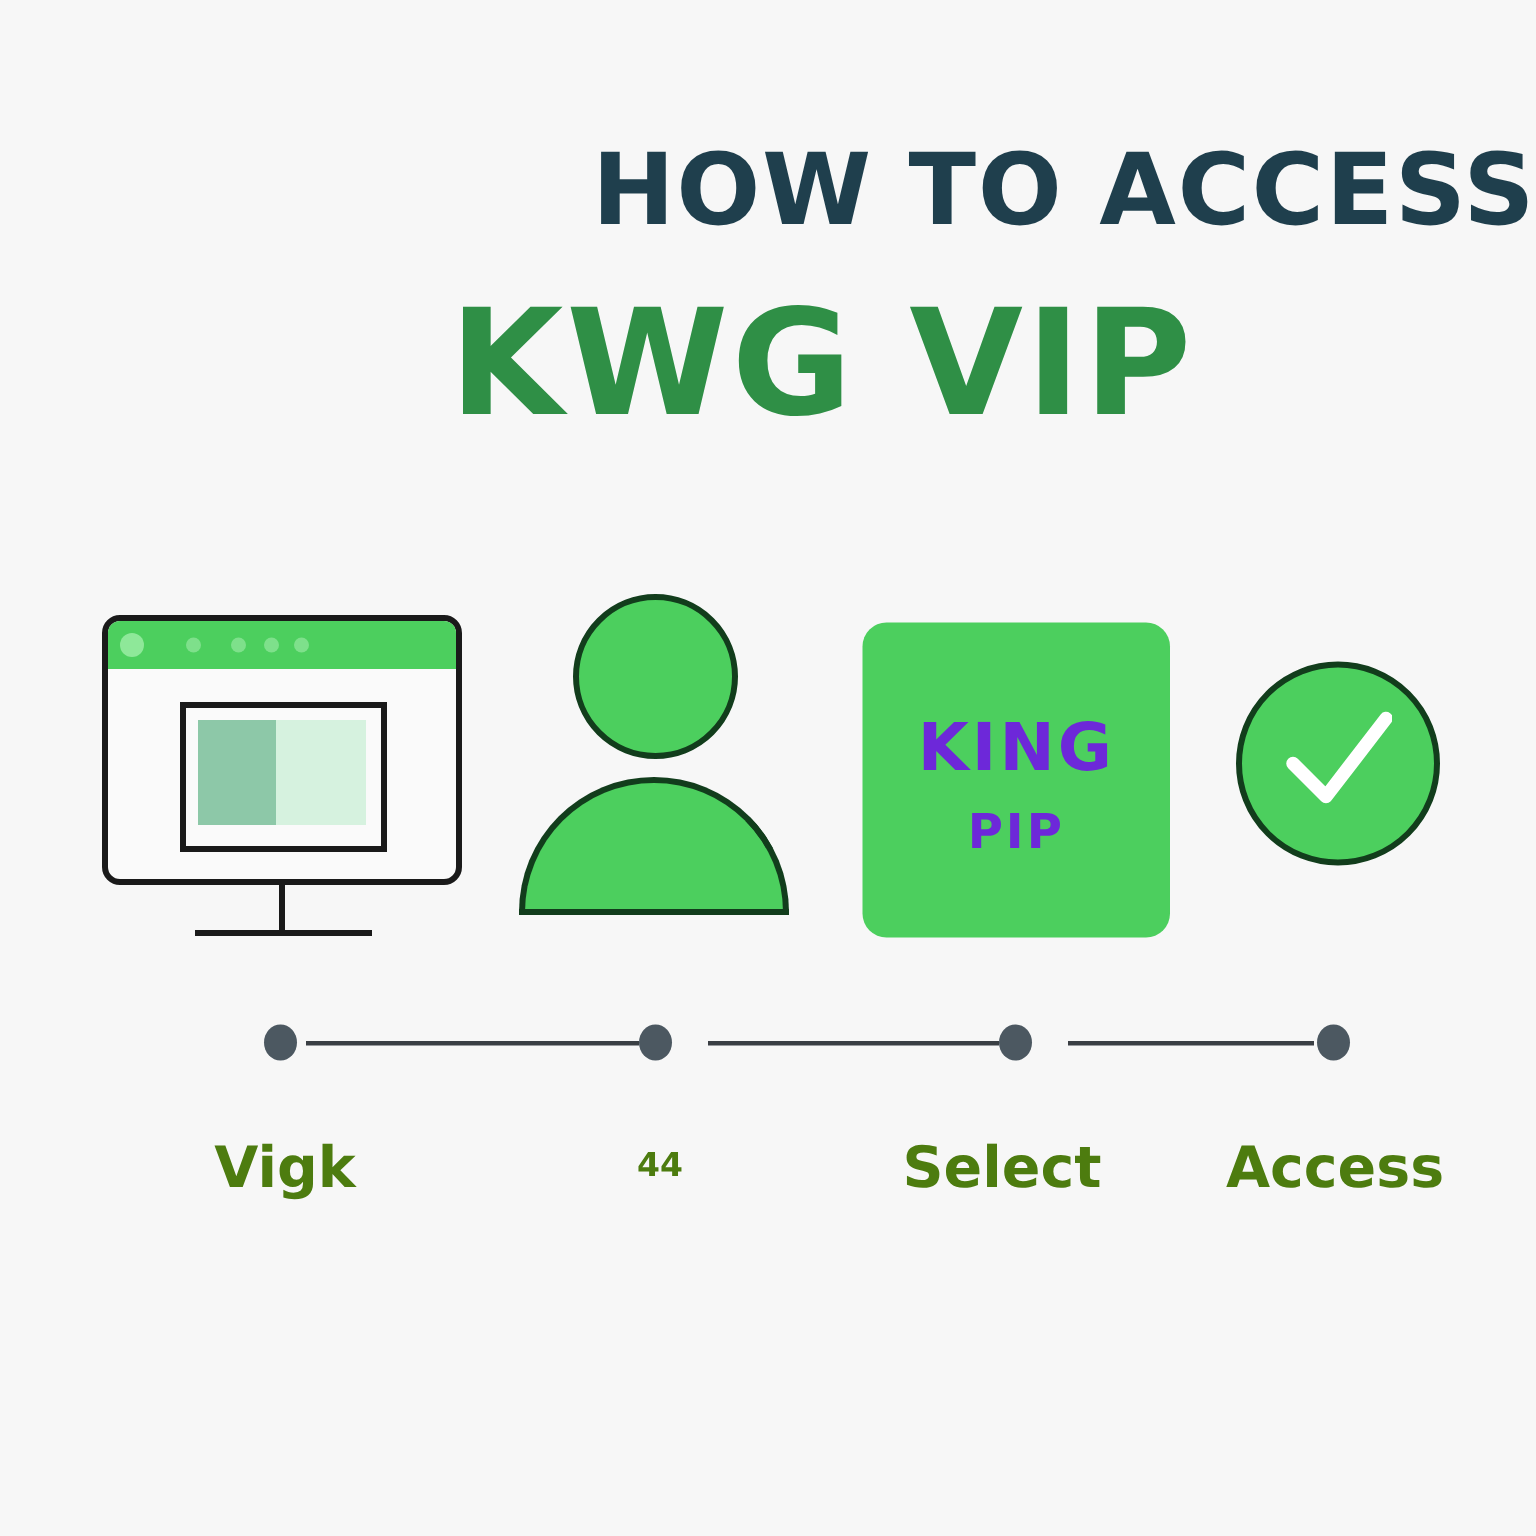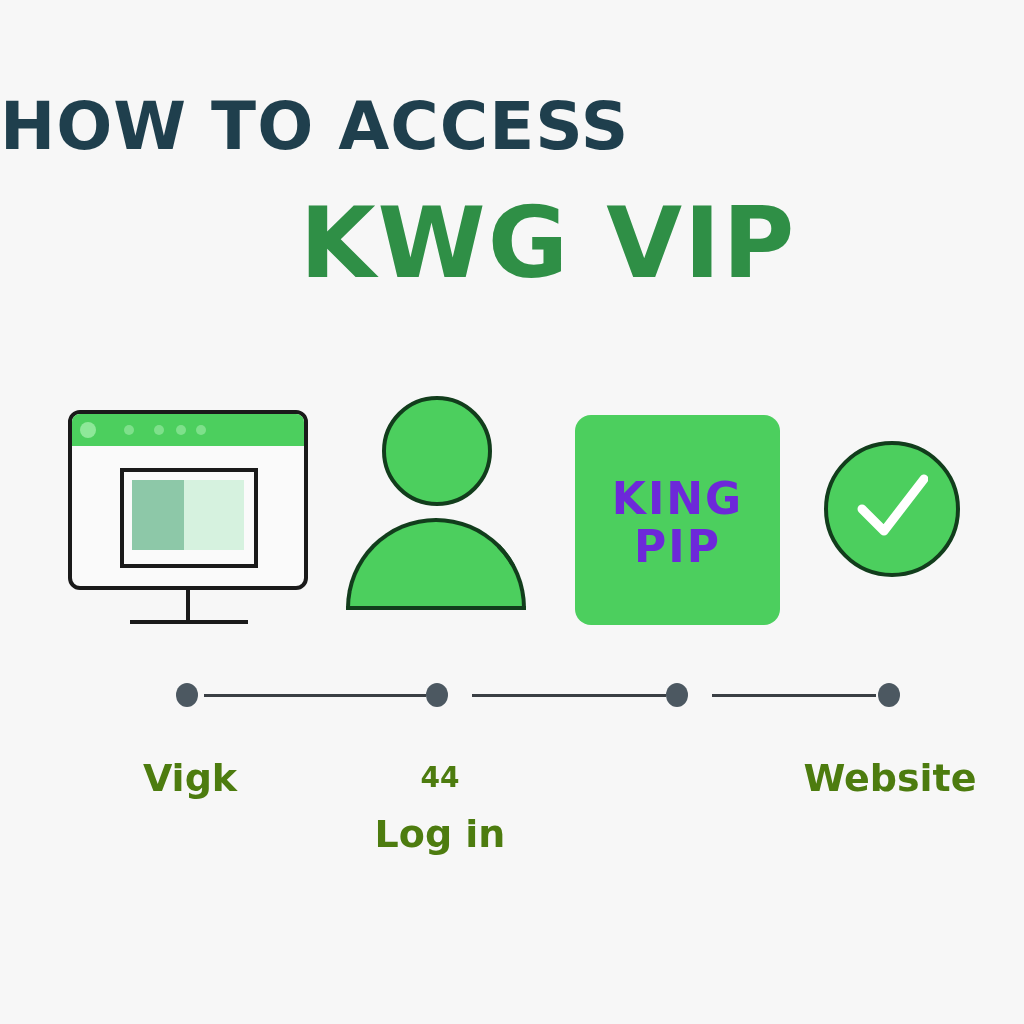--- a/index.html
+++ b/index.html
@@ -2,21 +2,21 @@
 <html><head>
 <meta charset="utf-8">
 <style>
   html, body { margin: 0; padding: 0; }
   body {
     width: 1024px; height: 1024px; background: #f7f7f7;
     position: relative; overflow: hidden;
     font-family: "DejaVu Sans", sans-serif;
   }
   .title1 {
-    position: absolute; left: 0; top: 88px; width: 1024px; text-align: left;
+    position: absolute; left: 0; top: 88px; width: 1024px; text-align: right;
     font-size: 66px; font-weight: bold; color: #1f3f4d; letter-spacing: 1px;
   }
   .title2 {
     position: absolute; left: 0; top: 186px; width: 1024px; text-align: center;
     font-size: 98px; font-weight: bold; color: #2f8f46; letter-spacing: 2px; padding-left: 36px;
   }
   .icon { position: absolute; }
   .monitor { left: 68px; top: 410px; width: 240px; height: 220px; }
   .monitor .screen {
     position: absolute; left: 0; top: 0; width: 232px; height: 172px;
@@ -42,21 +42,21 @@
   .user .body {
     position: absolute; left: 0; top: 122px; width: 180px; height: 92px;
     background: #4ccf5e; border: 4px solid #123d1c; box-sizing: border-box;
     border-radius: 90px 90px 0 0;
   }
   .vipbox {
     left: 575px; top: 415px; width: 205px; height: 210px; background: #4ccf5e; border-radius: 16px;
     color: #6d28d9; text-align: center; font-weight: bold;
   }
   .vipbox .l1 { position: absolute; top: 58px; width: 100%; font-size: 44px; letter-spacing: 2px; }
-  .vipbox .l2 { position: absolute; top: 106px; width: 100%; font-size: 44px; letter-spacing: 2px; }
+  .vipbox .l2 { position: absolute; top: 120px; width: 100%; font-size: 32px; letter-spacing: 2px; }
   .check {
     left: 824px; top: 441px; width: 136px; height: 136px; border-radius: 50%;
     background: #4ccf5e; border: 4px solid #123d1c; box-sizing: border-box;
   }
   .check svg { position: absolute; left: 28px; top: 28px; }
 
   .track { position: absolute; left: 0; top: 680px; width: 1024px; height: 30px; }
   .node { position: absolute; width: 22px; height: 24px; border-radius: 50%; background: #4c5861; top: 3px; }
   .seg { position: absolute; height: 3px; background: #3a3f44; top: 14px; }
 
@@ -112,21 +112,21 @@
   <div class="seg" style="left:472px; width:194px"></div>
   <div class="node" style="left:666px"></div>
   <div class="seg" style="left:712px; width:164px"></div>
   <div class="node" style="left:878px"></div>
 </div>
 
 <div class="label" style="left:90px; top:750px; width:200px">
   <div>Vigk</div>
 </div>
 <div class="label" style="left:340px; top:750px; width:200px">
-  <div style="font-size:28px">44</div>
-  <div>Log in</div>
+  <div style="font-size:22px">44</div>
 </div>
 <div class="label" style="left:568px; top:750px; width:200px">
+  <div>Select</div>
 </div>
 <div class="label" style="left:790px; top:750px; width:200px">
-  <div>Website</div>
+  <div>Access</div>
   <div></div>
 </div>
 
 </body></html>

